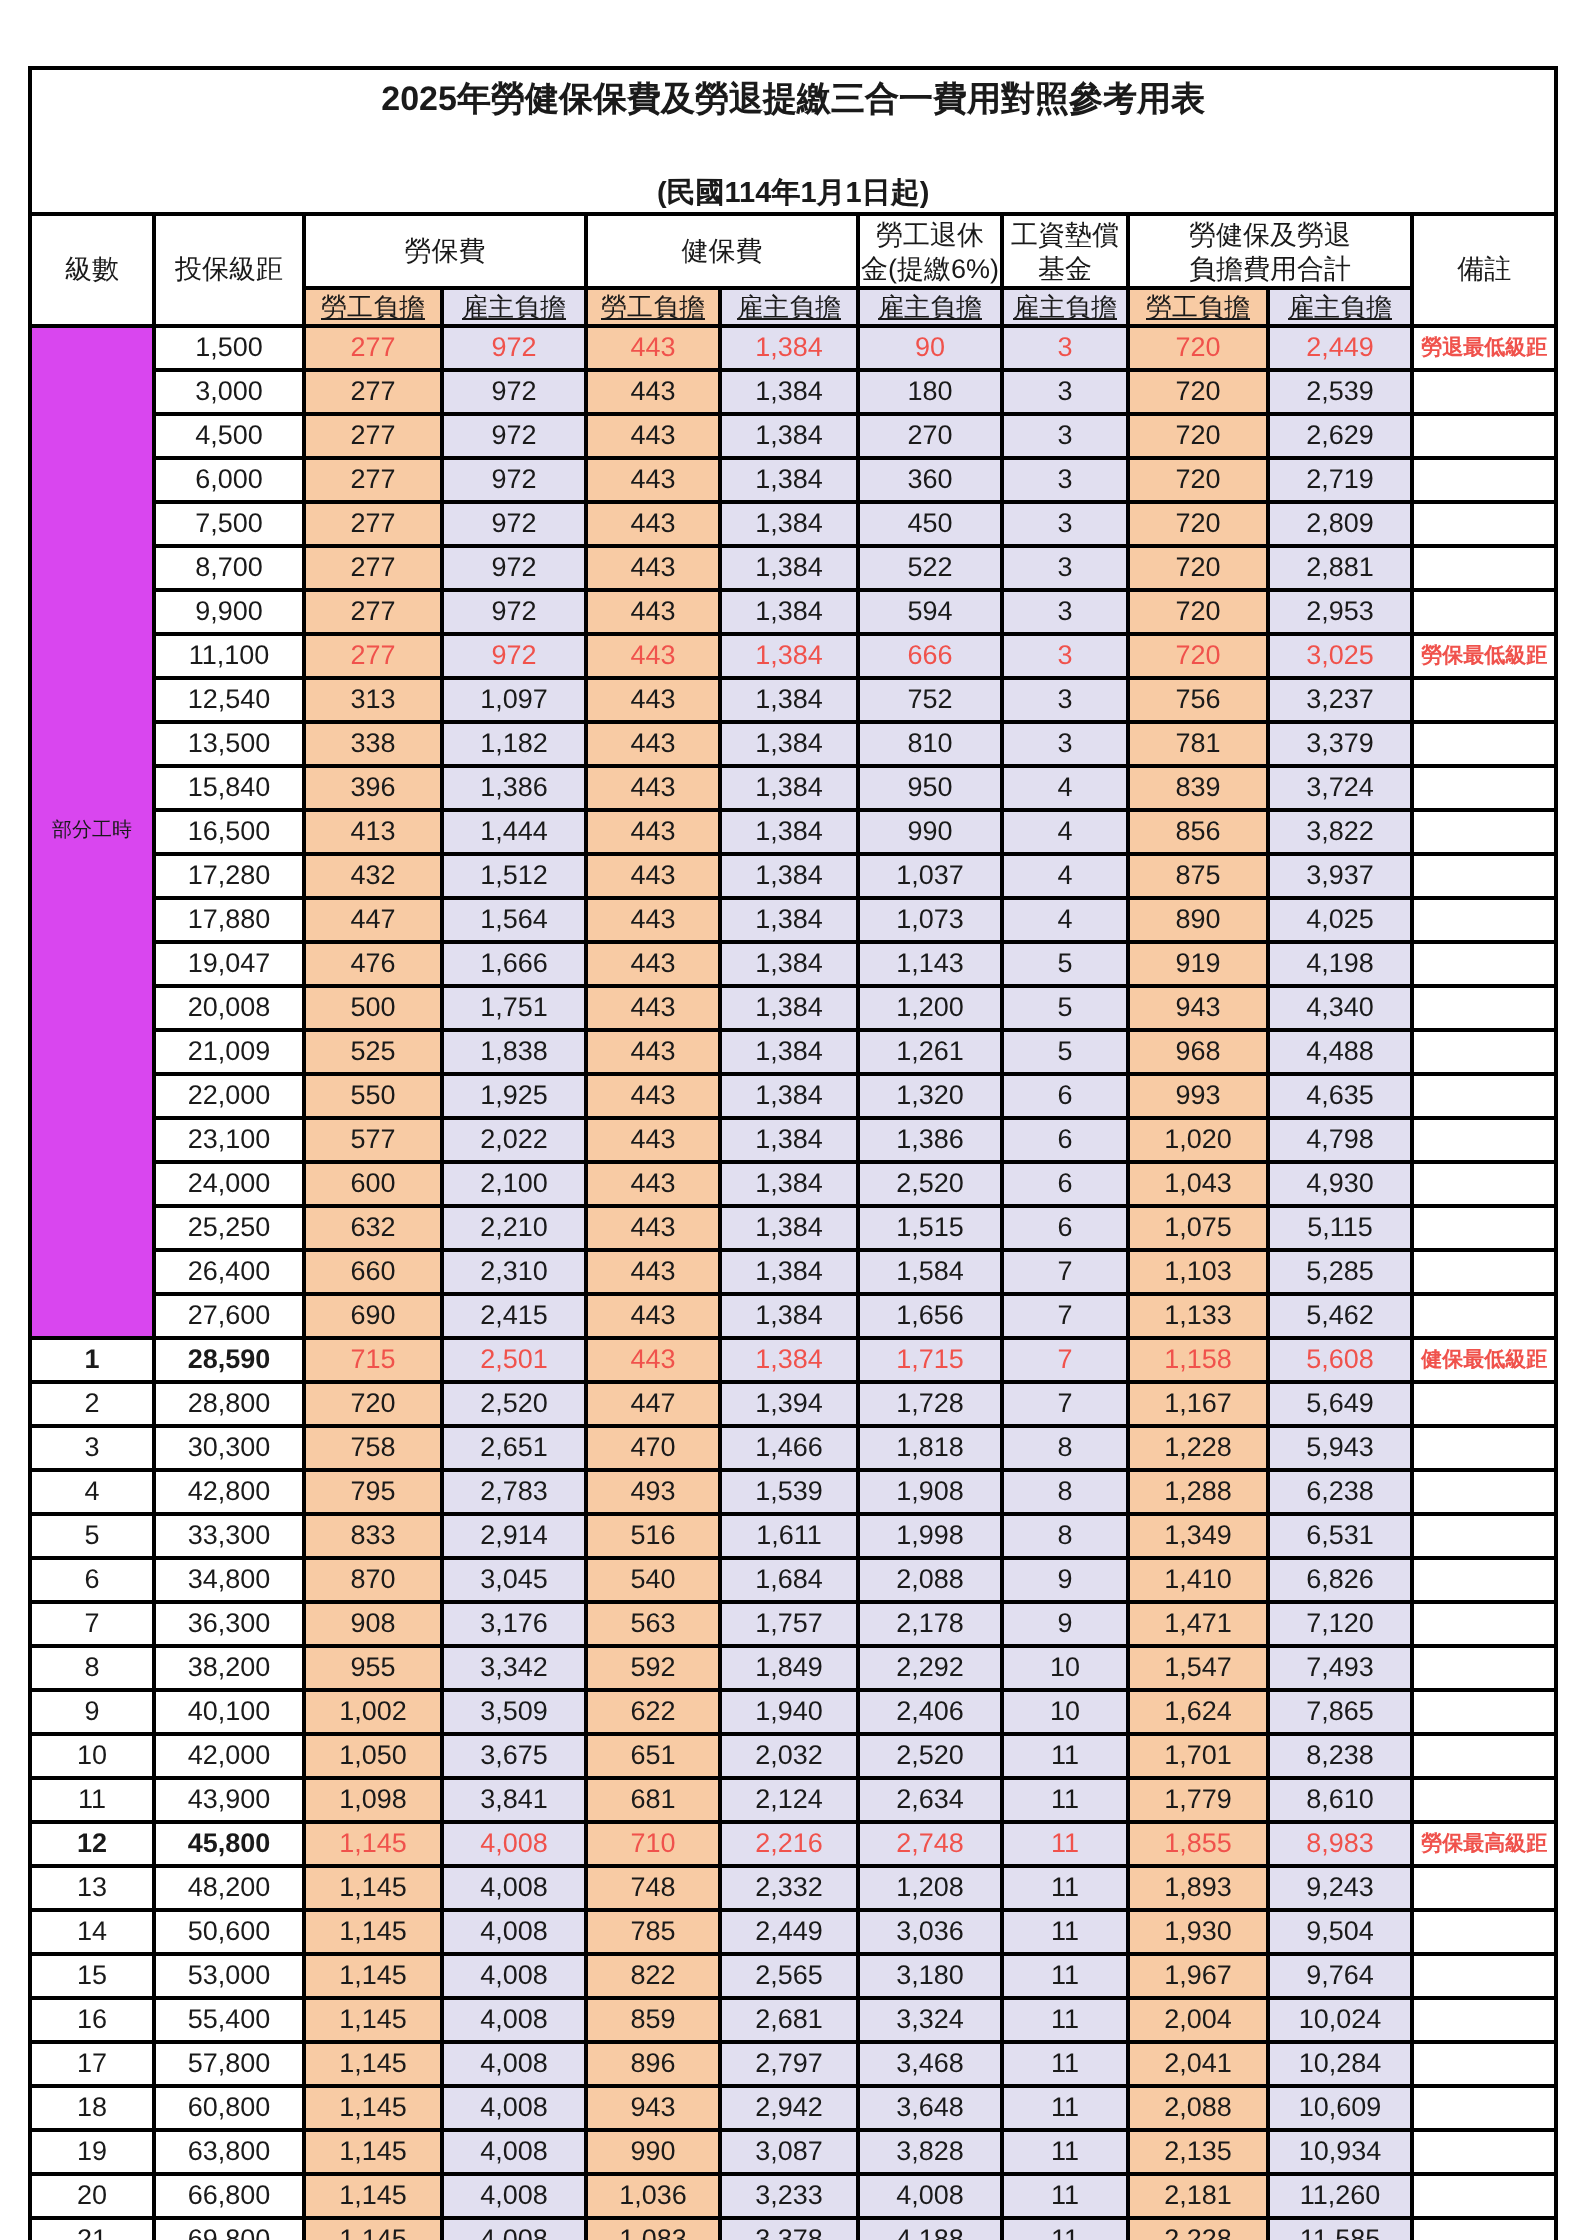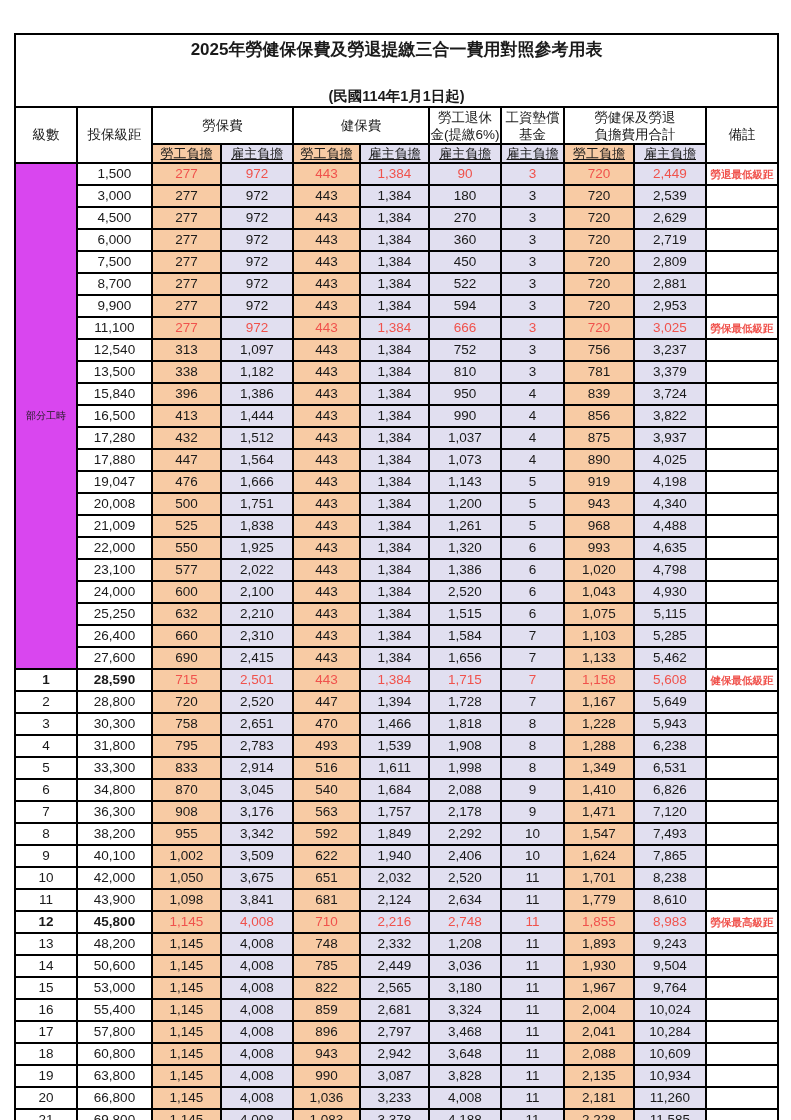--- a/index.html
+++ b/index.html
@@ -400,21 +400,21 @@
           <td class="c-val c-emp">470</td>
           <td class="c-val c-er thin-l">1,466</td>
           <td class="c-val c-er">1,818</td>
           <td class="c-val c-er">8</td>
           <td class="c-val c-emp">1,228</td>
           <td class="c-val c-er thin-l">5,943</td>
           <td class="c-remark"></td>
         </tr>
         <tr>
           <td class="">4</td>
-          <td class="">31,800</td>
+          <td class="">42,800</td>
           <td class="c-val c-emp">795</td>
           <td class="c-val c-er thin-l">2,783</td>
           <td class="c-val c-emp">493</td>
           <td class="c-val c-er thin-l">1,539</td>
           <td class="c-val c-er">1,908</td>
           <td class="c-val c-er">8</td>
           <td class="c-val c-emp">1,288</td>
           <td class="c-val c-er thin-l">6,238</td>
           <td class="c-remark"></td>
         </tr>

